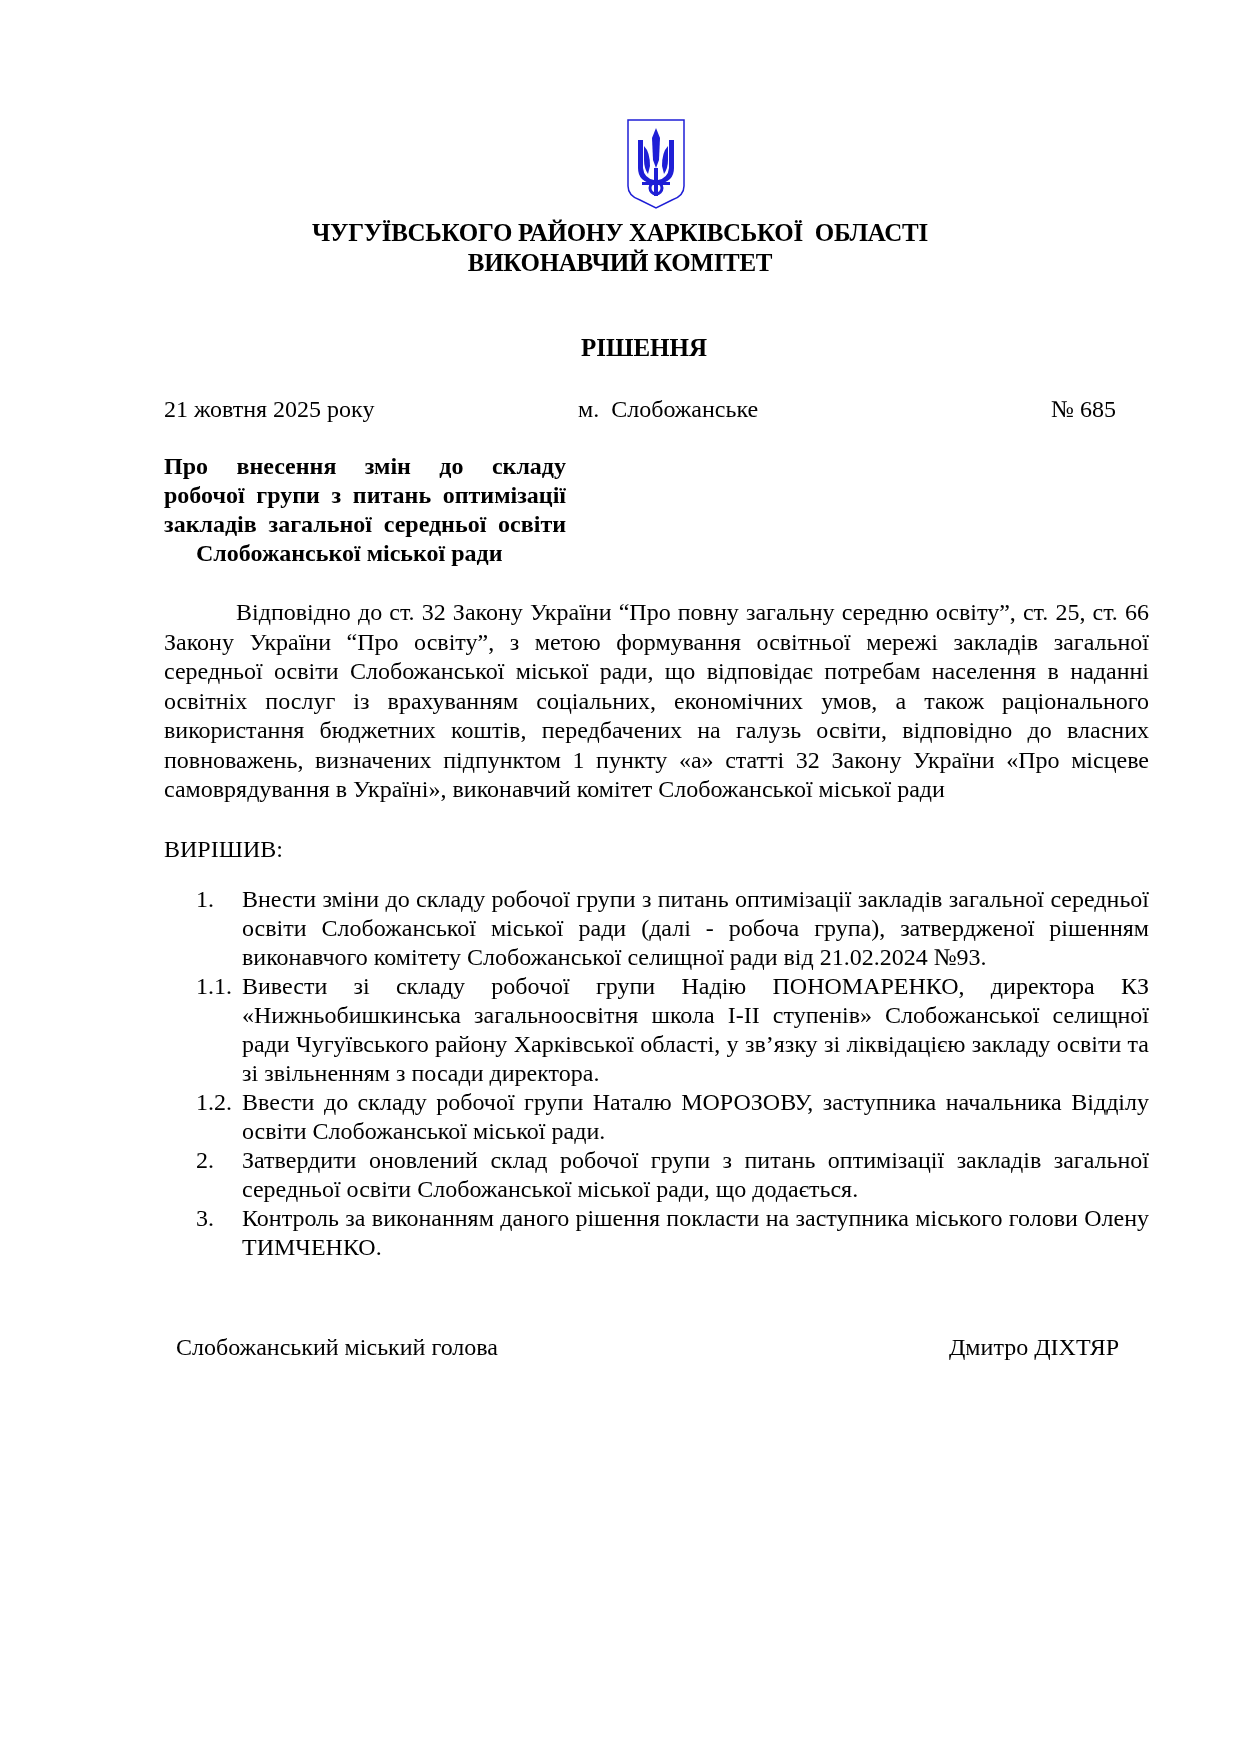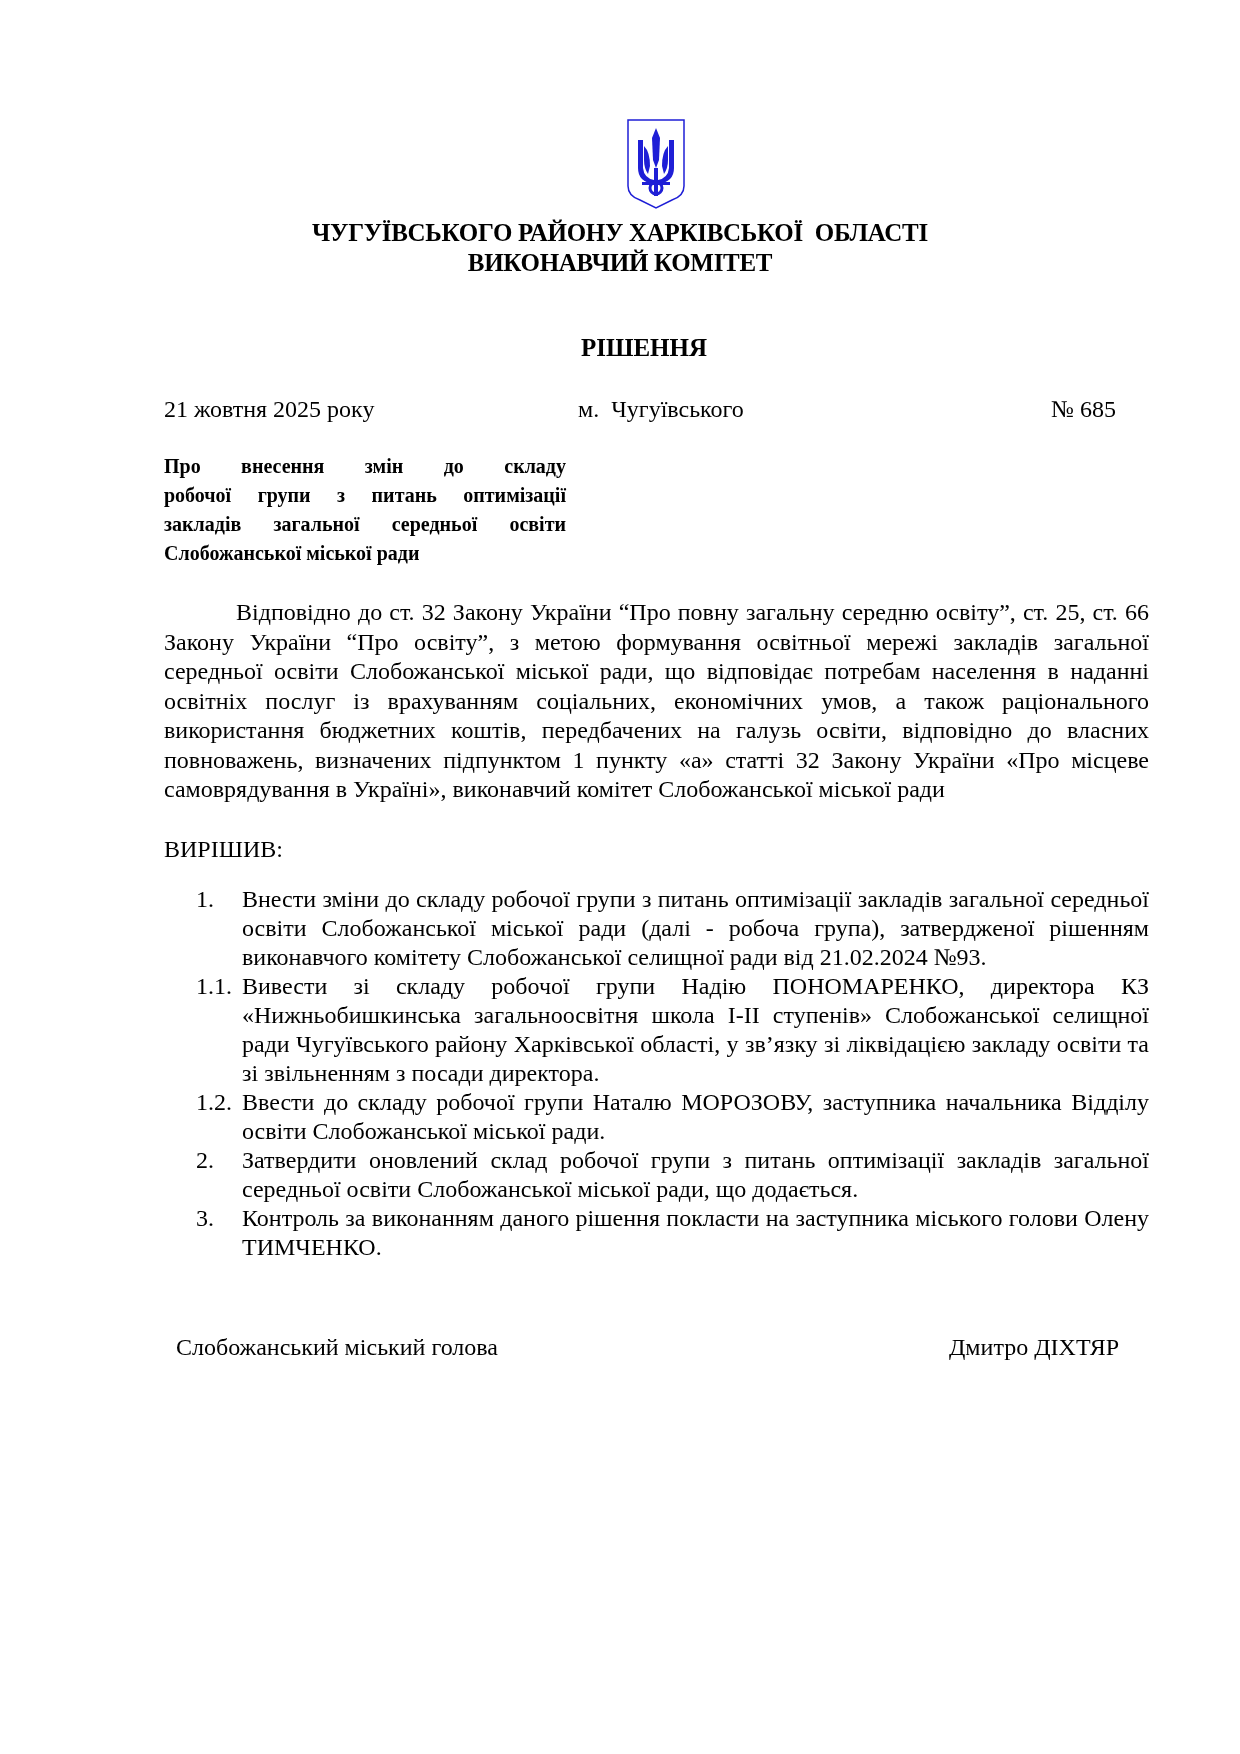--- a/index.html
+++ b/index.html
@@ -22,25 +22,25 @@
     text-align: center; font-weight: bold; font-size: 25px; padding-left: 24px;
   }
   .meta-row {
     position: absolute; top: 396px; font-size: 24px;
   }
   .meta-date { left: 164px; }
   .meta-city { left: 578px; }
   .meta-num { left: 1051px; }
   .subject {
     position: absolute; left: 164px; top: 452px; width: 402px;
-    font-weight: bold; font-size: 20px; line-height: 29px;
+    font-weight: bold; font-size: 24px; line-height: 29px;
     text-align: justify; text-align-last: left;
   }
   .subject div { text-align: justify; text-align-last: justify; }
-  .subject div.last { text-align-last: left; }
+  .subject div.last { text-align-last: left; margin-left: 32px; }
   .para {
     position: absolute; left: 164px; top: 598px; width: 985px;
     font-size: 24px; line-height: 29.5px; text-align: justify;
     text-indent: 72px;
   }
   .resolved {
     position: absolute; left: 164px; top: 836px; font-size: 24px;
   }
   .list {
     position: absolute; left: 164px; top: 885px; width: 985px;
@@ -71,21 +71,21 @@
 </svg>
 
 <div class="header">
   <div>ЧУГУЇВСЬКОГО РАЙОНУ ХАРКІВСЬКОЇ  ОБЛАСТІ</div>
   <div>ВИКОНАВЧИЙ КОМІТЕТ</div>
 </div>
 
 <div class="title">РІШЕННЯ</div>
 
 <div class="meta-row meta-date" style="position:absolute;">21 жовтня 2025 року</div>
-<div class="meta-row meta-city" style="position:absolute;white-space:pre;">м.  Чугуївського</div>
+<div class="meta-row meta-city" style="position:absolute;white-space:pre;">м.  Слобожанське</div>
 <div class="meta-row meta-num" style="position:absolute;">№ 685</div>
 
 <div class="subject">
   <div>Про внесення змін до складу</div>
   <div>робочої групи з питань оптимізації</div>
   <div>закладів загальної середньої освіти</div>
   <div class="last">Слобожанської міської ради</div>
 </div>
 
 <div class="para">Відповідно до ст. 32 Закону України “Про повну загальну середню освіту”, ст. 25, ст. 66 Закону України “Про освіту”, з метою формування освітньої мережі закладів загальної середньої освіти Слобожанської міської ради, що відповідає потребам населення в наданні освітніх послуг із врахуванням соціальних, економічних умов, а також раціонального використання бюджетних коштів, передбачених на галузь освіти, відповідно до власних повноважень, визначених підпунктом 1 пункту «а» статті 32 Закону України «Про місцеве самоврядування в Україні», виконавчий комітет Слобожанської міської ради</div>

